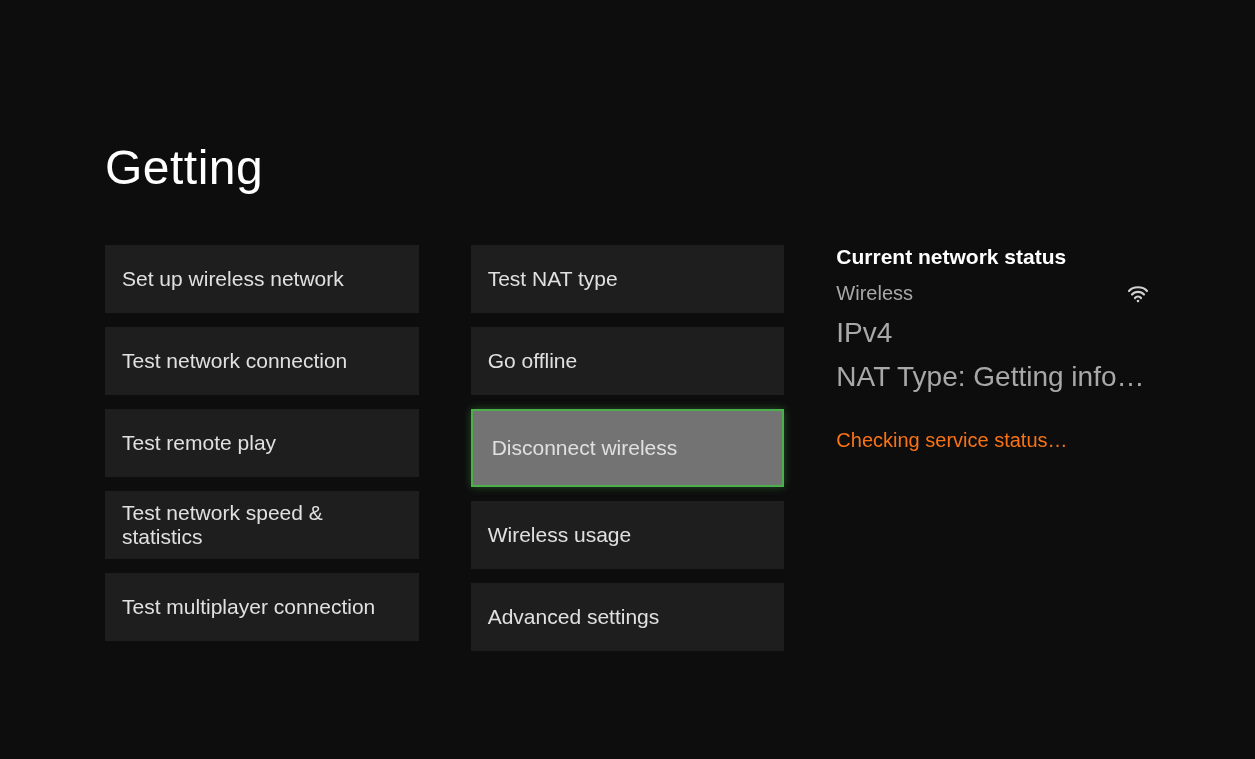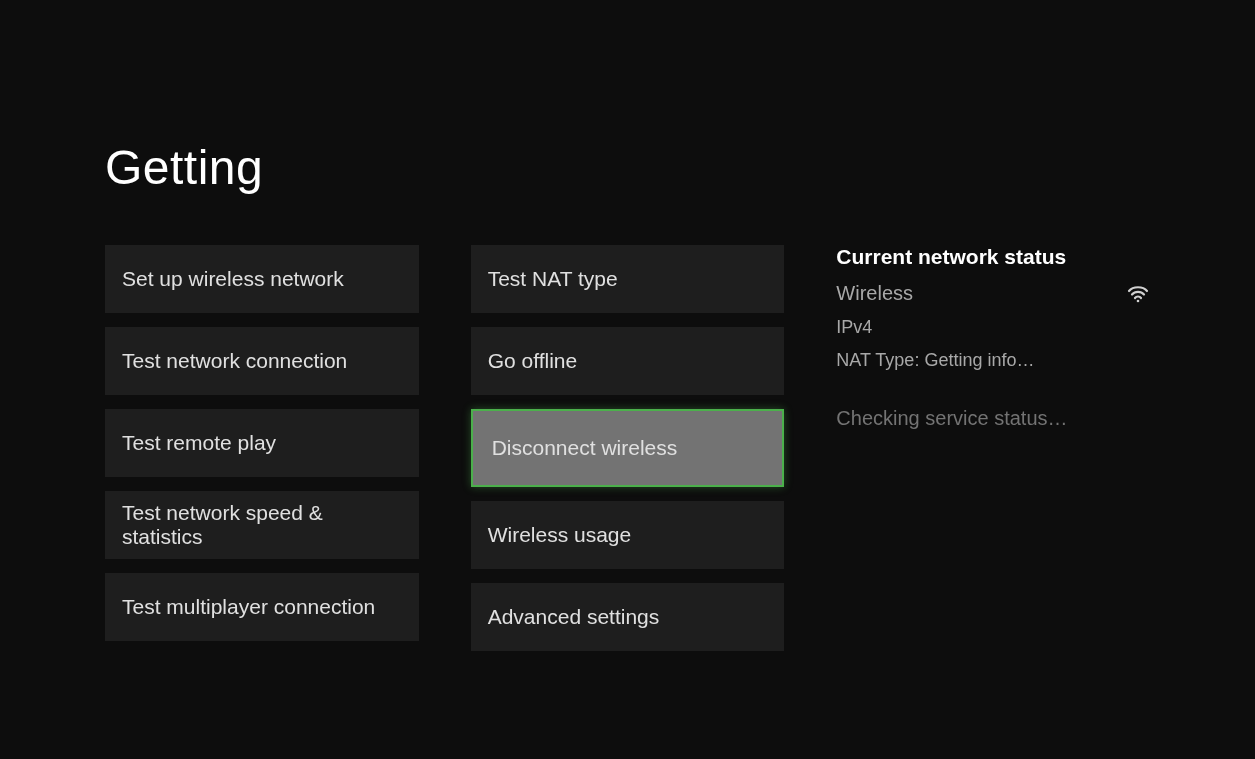--- a/index.html
+++ b/index.html
@@ -72,29 +72,29 @@
       align-items: center;
       margin-bottom: 12px;
       text-align: center;
     }
     .status-text {
       font-size: 20px;
       font-weight: 400;
       color: #a8a8a8;
     }
     .status-line {
-      font-size: 18px;
+      font-size: 28px;
       font-weight: 400;
       color: #a8a8a8;
       margin-bottom: 12px;
     }
     .service-status {
       font-size: 20px;
       font-weight: 400;
-      color: #737373;
+      color: #f97316;
       margin-top: 36px;
     }
     .wifi-icon {
       width: 24px;
       height: 24px;
     }
   </style>
 </head>
 <body>
 

